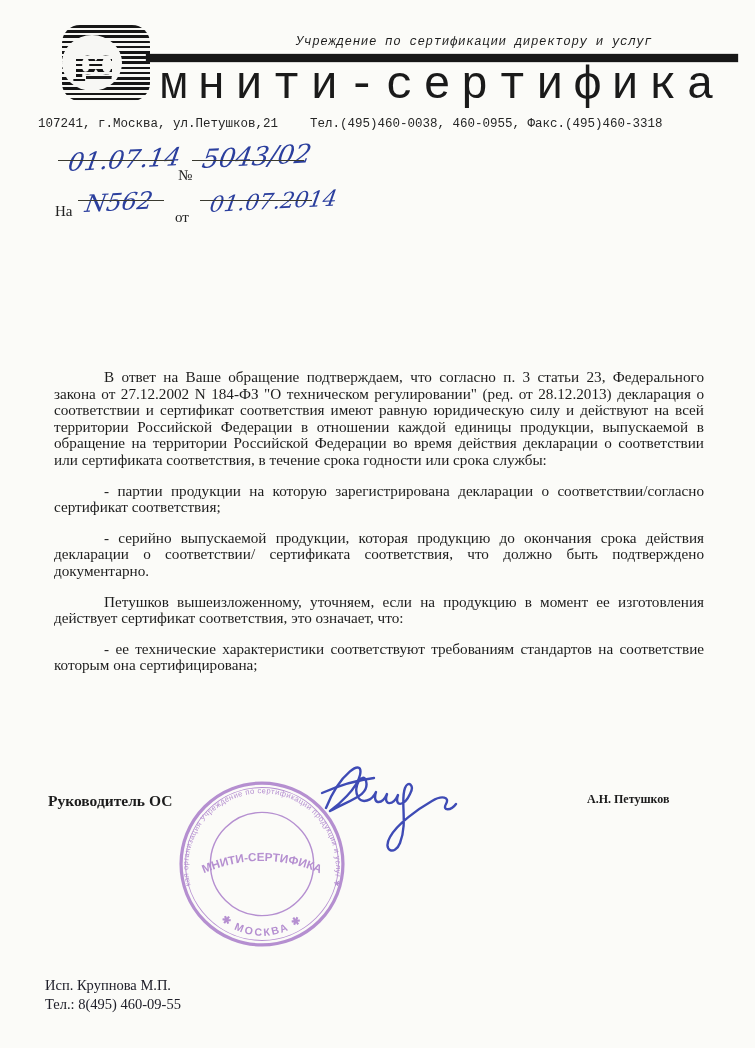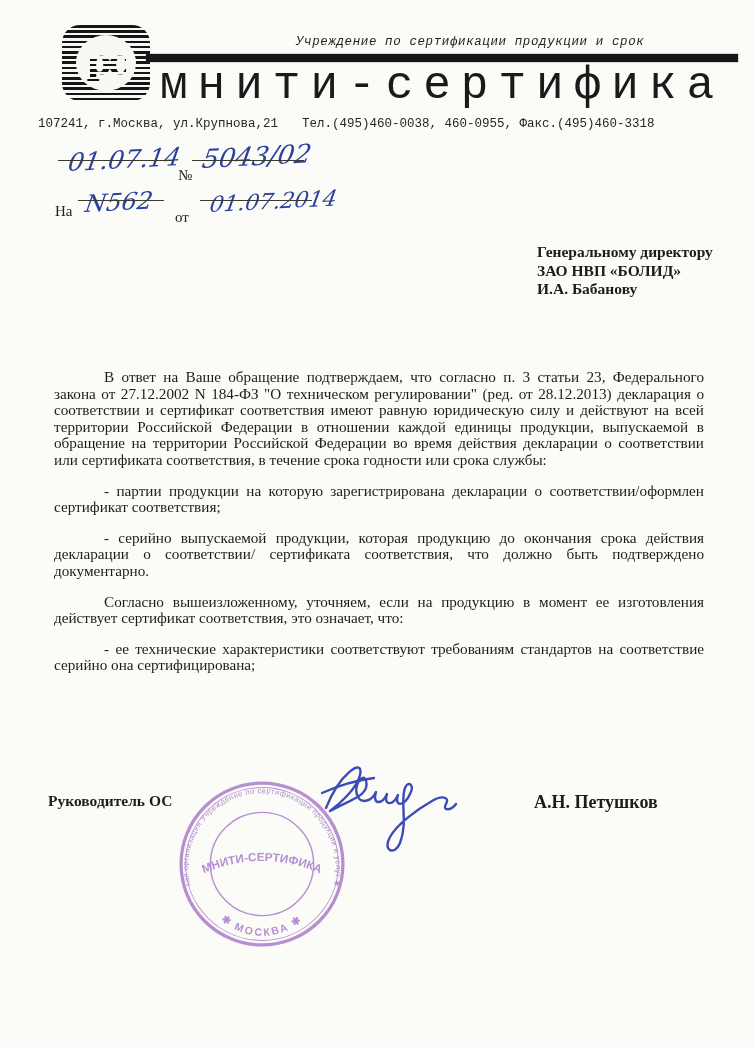--- a/index.html
+++ b/index.html
@@ -6,21 +6,21 @@
   .page{
     position:relative;width:755px;height:1048px;margin:0 auto;
     background:#fbfbf8;overflow:hidden;
     font-family:"Liberation Serif",serif;color:#1c1c1c;
   }
   
   .logo{
     position:absolute;left:62px;top:25px;width:88px;height:76px;
     border-radius:18px;
     background:repeating-linear-gradient(#161616 0 2.6px,#f7f7f4 2.6px 5.2px);
-    display:flex;align-items:center;justify-content:center;
+    display:flex;align-items:center;justify-content:flex-start;text-decoration:underline;
   }
   .logo-circle{
     width:60px;height:56px;border-radius:50%;background:#f7f7f4;
     display:flex;align-items:center;justify-content:center;
   }
   .logo-letters{
     font-family:"DejaVu Serif",serif;font-weight:bold;font-size:36px;
     line-height:1;letter-spacing:-4px;color:#141414;padding-bottom:4px;
   }
   @supports ((-webkit-background-clip:text) or (background-clip:text)){
@@ -42,21 +42,21 @@
   .org-name{
     position:absolute;left:160px;top:60px;
     font-family:"Liberation Mono",monospace;font-size:46px;font-weight:400;
     letter-spacing:10px;color:#1a1a1a;white-space:nowrap;
   }
   .addr-line{
     position:absolute;left:38px;top:117px;width:680px;
     font-family:"Liberation Mono",monospace;font-size:12.5px;color:#262626;
     white-space:nowrap;
   }
-  .addr-line .phones{margin-left:24px;}
+  .addr-line .phones{margin-left:32px;}
   
   .hw{
     font-family:"DejaVu Serif",serif;font-style:italic;color:#2b3f9e;
     transform:skewX(-12deg) rotate(-3deg);transform-origin:left bottom;
     white-space:nowrap;position:absolute;
   }
   .uline{position:absolute;border-bottom:1.3px solid #3a3a30;}
   .printed{position:absolute;font-family:"Liberation Serif",serif;font-size:15px;color:#222;}
   
   .recipient{
@@ -64,71 +64,66 @@
     font-weight:bold;font-size:15.5px;line-height:18.5px;white-space:nowrap;
   }
   
   .letter-body{
     position:absolute;left:40px;top:355px;width:678px;
     font-size:15.2px;line-height:16.6px;text-align:justify;
   }
   .letter-body p{margin:14px;text-indent:50px;}
   
   .sig-position{position:absolute;left:48px;top:792px;font-weight:bold;font-size:15.5px;}
-  .sig-name{position:absolute;left:534px;top:792px;font-weight:bold;font-size:18px;}
+  .sig-name{position:absolute;left:587px;top:792px;font-weight:bold;font-size:12px;}
   .stamp{position:absolute;left:176px;top:778px;width:172px;height:172px;opacity:.82;}
   .signature{position:absolute;left:318px;top:753px;width:155px;height:110px;}
   
   .footer{
     position:absolute;left:45px;top:976px;font-size:14.5px;line-height:19px;
     color:#20202a;white-space:nowrap;
   }
 </style>
 </head>
 <body>
 
 <div class="page">
 
   <div class="logo">
     <div class="logo-circle">
       <span class="logo-letters">рс</span>
     </div>
   </div>
-  <div class="tagline">Учреждение по сертификации продукции и срок</div>
+  <div class="tagline">Учреждение по сертификации директору и услуг</div>
   <div class="head-bar"></div>
   <div class="org-name">мнити-сертифика</div>
   <div class="addr-line">
-    <span>107241, г.Москва, ул.Крупнова,21</span><span class="phones">Тел.(495)460-0038, 460-0955, Факс.(495)460-3318</span>
+    <span>107241, г.Москва, ул.Петушков,21</span><span class="phones">Тел.(495)460-0038, 460-0955, Факс.(495)460-3318</span>
   </div>
 
   <div class="hw" style="left:66px;top:148px;font-size:25px;">01.07.14</div>
   <div class="uline" style="left:58px;top:160px;width:115px;"></div>
   <div class="printed" style="left:178px;top:167px;">№</div>
   <div class="hw" style="left:200px;top:144px;font-size:26px;">5043/02</div>
   <div class="uline" style="left:192px;top:160px;width:112px;"></div>
 
   <div class="printed" style="left:55px;top:203px;">На</div>
   <div class="hw" style="left:83px;top:190px;font-size:24px;">N562</div>
   <div class="uline" style="left:78px;top:200px;width:86px;"></div>
   <div class="printed" style="left:175px;top:203px;margin-top:6px;">от</div>
   <div class="hw" style="left:208px;top:192px;font-size:22px;">01.07.2014</div>
   <div class="uline" style="left:200px;top:200px;width:112px;"></div>
 
-  <div class="recipient">
-    <div>Генеральному директору</div>
-    <div>ЗАО НВП «БОЛИД»</div>
-    <div>И.А. Бабанову</div>
-  </div>
 
   <div class="letter-body">
     <p>В ответ на Ваше обращение подтверждаем, что согласно п. 3 статьи 23, Федерального закона от 27.12.2002 N 184-ФЗ "О техническом регулировании" (ред. от 28.12.2013) декларация о соответствии и сертификат соответствия имеют равную юридическую силу и действуют на всей территории Российской Федерации в отношении каждой единицы продукции, выпускаемой в обращение на территории Российской Федерации во время действия декларации о соответствии или сертификата соответствия, в течение срока годности или срока службы:</p>
-    <p>- партии продукции на которую зарегистрирована декларации о соответствии/оформлен сертификат соответствия;</p>
+    <p>- партии продукции на которую зарегистрирована декларации о соответствии/согласно сертификат соответствия;</p>
     <p>- серийно выпускаемой продукции, которая продукцию до окончания срока действия декларации о соответствии/ сертификата соответствия, что должно быть подтверждено документарно.</p>
-    <p>Согласно вышеизложенному, уточняем, если на продукцию в момент ее изготовления действует сертификат соответствия, это означает, что:</p>
-    <p>- ее технические характеристики соответствуют требованиям стандартов на соответствие серийно она сертифицирована;</p>
+    <p>Петушков вышеизложенному, уточняем, если на продукцию в момент ее изготовления действует сертификат соответствия, это означает, что:</p>
+    <p>- ее технические характеристики соответствуют требованиям стандартов на соответствие которым она сертифицирована;</p>
   </div>
 
   <div class="sig-position">Руководитель ОС</div>
   <div class="sig-name">А.Н. Петушков</div>
 
   <svg class="stamp" viewBox="0 0 170 170">
     <defs>
       <path id="arcTop" d="M 14,105 A 73,73 0 1 1 156,105" fill="none"></path>
       <path id="arcBottom" d="M 24,95 A 61,61 0 0 0 146,95" fill="none"></path>
       <path id="arcCenter" d="M 28,94 Q 85,70 142,94" fill="none"></path>
@@ -147,14 +142,18 @@
     </text>
   </svg>
 
   <svg class="signature" viewBox="0 0 155 110">
     <g fill="none" stroke="#2f3db0" stroke-width="2.4" stroke-linecap="round" stroke-linejoin="round" opacity="0.92">
       <path d="M4 40 C 22 32, 40 27, 56 25"></path>
       <path d="M8 55 C 22 20, 46 4, 42 22 C 39 36, 20 52, 12 58 C 34 46, 52 42, 48 28 C 45 18, 34 34, 40 44 C 44 51, 54 48, 58 39 C 54 52, 64 52, 69 41 C 65 53, 75 53, 80 42 C 76 54, 86 54, 92 41 C 97 32, 90 27, 87 35 C 82 48, 90 70, 82 90 C 77 103, 64 98, 72 84 C 79 71, 100 56, 114 48 C 124 42, 132 44, 128 51 C 124 58, 133 58, 138 51"></path>
     </g>
   </svg>
 
+  <div class="footer">
+    <div>Исп. Крупнова М.П.</div>
+    <div>Тел.: 8(495) 460-09-55</div>
+  </div>
 
 </div>
 
 </body></html>

